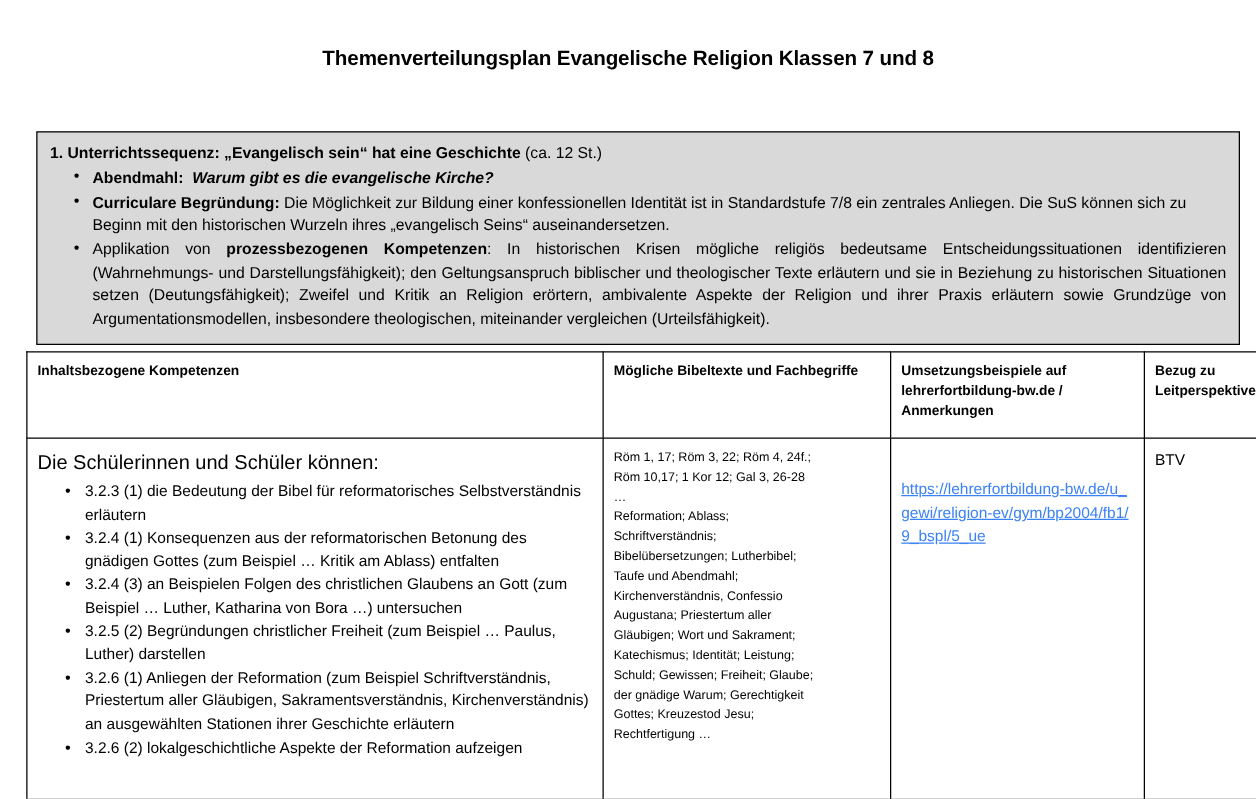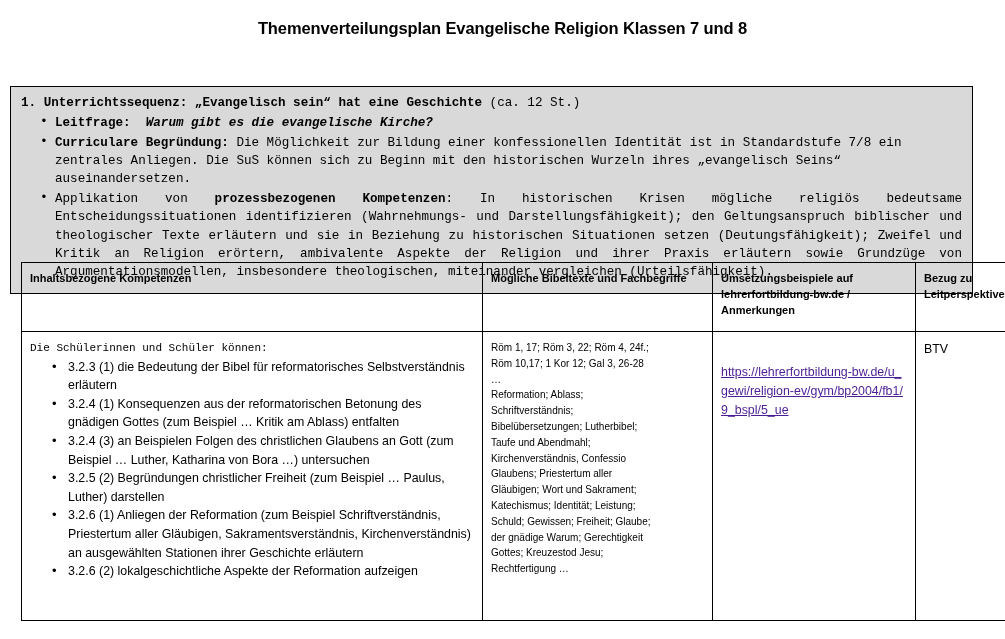--- a/index.html
+++ b/index.html
@@ -12,20 +12,21 @@
     height: 639px;
     font-family: "Liberation Sans", sans-serif;
     color: #000000;
     overflow: hidden;
   }
   .page {
     position: relative;
     width: 1005px;
     height: 605px;
     box-sizing: border-box;
+    margin-top: 19px;
   }
   .doc-title {
     text-align: center;
     font-size: 16.5px;
     font-weight: bold;
     letter-spacing: -0.1px;
     margin: 0;
     padding-top: 19px;
     line-height: 1.2;
   }
@@ -33,28 +34,27 @@
     text-align: center;
     font-size: 13.5px;
     font-weight: bold;
     margin: 0;
     padding-top: 18px;
     line-height: 1.2;
   }
 
   .seq-box {
     position: absolute;
-    left: 10px;
+    left: 29px;
     top: 86px;
     width: 963px;
     box-sizing: border-box;
     background: #d9d9d9;
     border: 1.2px solid #000000;
     padding: 7px 10px 10px 10px;
-    font-family: Liberation Mono, monospace;
   }
   .seq-heading {
     font-size: 12.6px;
     line-height: 1.45;
     font-weight: normal;
     margin: 0 0 2px 0;
   }
   .seq-heading b { font-weight: bold; }
 
   ul.seq-list {
@@ -105,23 +105,22 @@
   .col3 { width: 186px; }
   .col4 { width: 120px; }
 
   td.cell {
     font-size: 12.4px;
     line-height: 1.52;
     height: 272px;
   }
   .intro-line {
     margin: 0 0 1px 0;
-    font-size: 11px;
+    font-size: 16px;
     line-height: 1.5;
-    font-family: Liberation Mono, monospace;
   }
   ul.comp-list {
     list-style: none;
     margin: 0;
     padding: 0;
   }
   ul.comp-list > li {
     position: relative;
     padding-left: 38px;
     font-size: 12.4px;
@@ -137,21 +136,21 @@
   }
   .kw-list p {
     margin: 0;
     font-size: 10px;
     line-height: 1.58;
   }
   .link-cell { padding-top: 8px; }
   .weblink {
     display: inline-block;
     margin-top: 23px;
-    color: #4c1d95;
+    color: #3b82f6;
     text-decoration: underline;
     font-size: 12.4px;
     line-height: 1.55;
     word-break: break-all;
     cursor: pointer;
   }
   .btv {
     font-size: 12.4px;
     line-height: 1.5;
   }
@@ -162,21 +161,21 @@
 <div class="page">
 
   <h1 class="doc-title">Themenverteilungsplan Evangelische Religion Klassen 7 und 8</h1>
 
   <div class="seq-box">
     <p class="seq-heading">
       <b>1. Unterrichtssequenz: „Evangelisch sein“ hat eine Geschichte</b><span> (ca. 12 St.)</span>
     </p>
     <ul class="seq-list">
       <li>
-        <span class="lbl">Leitfrage:</span>
+        <span class="lbl">Abendmahl:</span>
         <span>&nbsp;</span><span class="ital">Warum gibt es die evangelische Kirche?</span>
       </li>
       <li>
         <span class="lbl">Curriculare Begründung:</span><span> Die Möglichkeit zur Bildung einer konfessionellen Identität ist in Standardstufe 7/8 ein zentrales Anliegen. Die SuS können sich zu Beginn mit den historischen Wurzeln ihres „evangelisch Seins“ auseinandersetzen.</span>
       </li>
       <li class="li-justify">
         <span>Applikation von </span><span class="lbl">prozessbezogenen Kompetenzen</span><span>: In historischen Krisen mögliche religiös bedeutsame Entscheidungssituationen identifizieren (Wahrnehmungs- und Darstellungsfähigkeit); den Geltungsanspruch biblischer und theologischer Texte erläutern und sie in Beziehung zu historischen Situationen setzen (Deutungsfähigkeit); Zweifel und Kritik an Religion erörtern, ambivalente Aspekte der Religion und ihrer Praxis erläutern sowie Grundzüge von Argumentationsmodellen, insbesondere theologischen, miteinander vergleichen (Urteilsfähigkeit).</span>
       </li>
     </ul>
   </div>
@@ -207,21 +206,21 @@
 
         <td class="cell kw-list">
           <p>Röm 1, 17; Röm 3, 22; Röm 4, 24f.;</p>
           <p>Röm 10,17; 1 Kor 12; Gal 3, 26-28</p>
           <p>…</p>
           <p>Reformation; Ablass;</p>
           <p>Schriftverständnis;</p>
           <p>Bibelübersetzungen; Lutherbibel;</p>
           <p>Taufe und Abendmahl;</p>
           <p>Kirchenverständnis, Confessio</p>
-          <p>Glaubens; Priestertum aller</p>
+          <p>Augustana; Priestertum aller</p>
           <p>Gläubigen; Wort und Sakrament;</p>
           <p>Katechismus; Identität; Leistung;</p>
           <p>Schuld; Gewissen; Freiheit; Glaube;</p>
           <p>der gnädige Warum; Gerechtigkeit</p>
           <p>Gottes; Kreuzestod Jesu;</p>
           <p>Rechtfertigung …</p>
         </td>
 
         <td class="cell link-cell">
           <a class="weblink" href="#">https://lehrerfortbildung-bw.de/u_gewi/religion-ev/gym/bp2004/fb1/9_bspl/5_ue</a>

